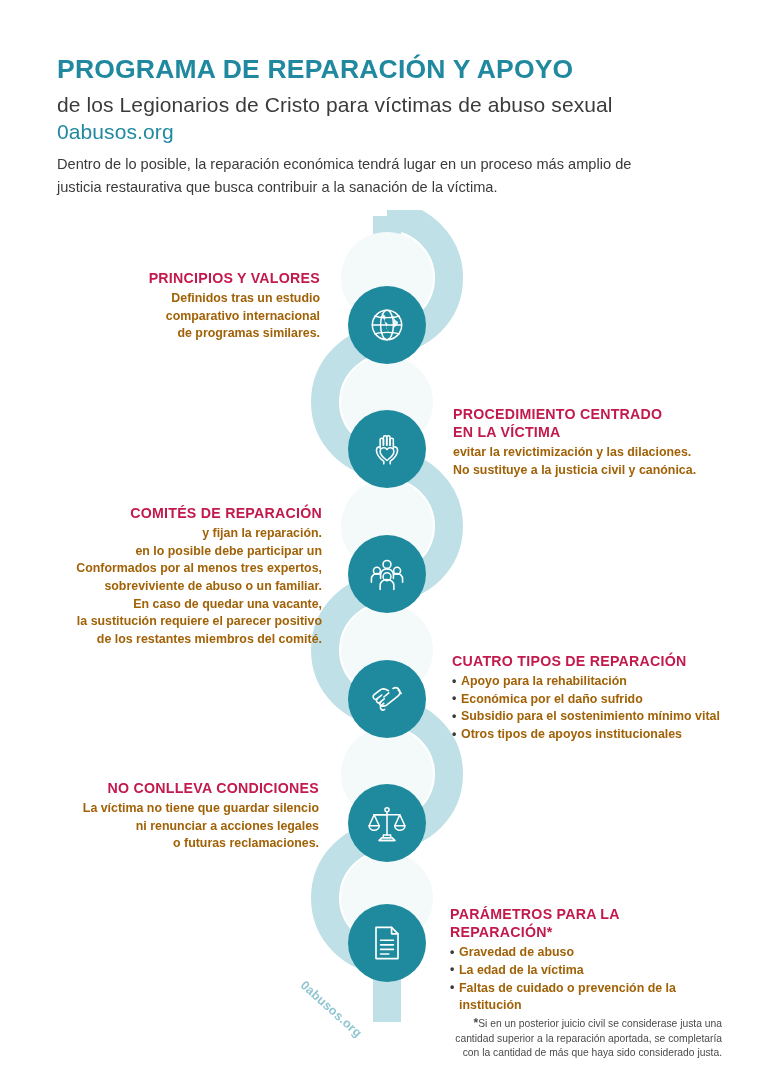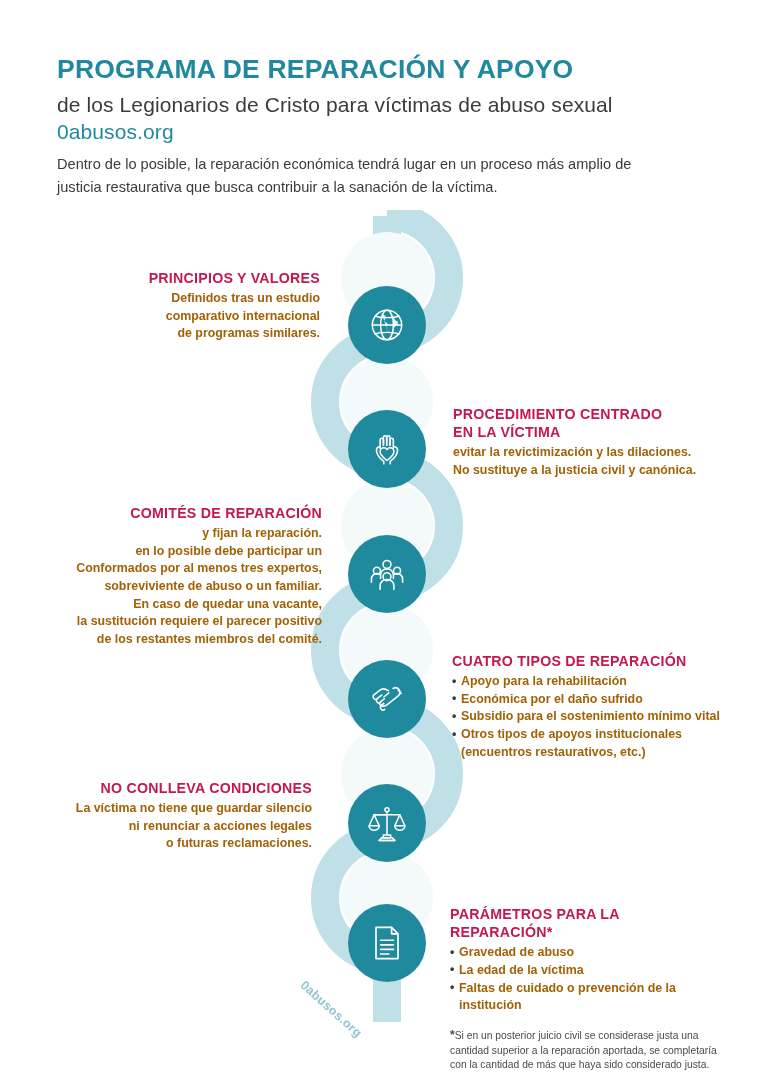--- a/index.html
+++ b/index.html
@@ -53,22 +53,22 @@
   .blk.right { text-align: left; }
   .blk.left  { text-align: right; }
   .blk ul { list-style: none; }
   .blk li { padding-left: 9px; position: relative; }
   .blk li::before {
     content: "\2022"; position: absolute; left: 0; top: -0.5px; color: #3b3b3b;
   }
   .blk li.cont { padding-left: 9px; }
   .blk li.cont::before { content: ""; }
   .footnote {
-    margin-top: 12px; font-size: 10.3px; color: #4a4a4a;
-    line-height: 1.42; font-weight: normal;
+    font-size: 10.3px; color: #4a4a4a;
+    line-height: 1.42; font-weight: normal; text-align: right;
   }
   .footnote .star { font-size: 12px; font-weight: bold; }
 
   
   .watermark {
     position: absolute; z-index: 6; color: #8fc6d2;
     font-size: 12.5px; font-weight: bold;
     transform: rotate(42deg); transform-origin: left top;
     letter-spacing: 0.3px;
   }
@@ -207,25 +207,24 @@
     <p>de los restantes miembros del comité.</p>
   </div>
 
   <div class="blk right" style="left:452px; top:652px; width:268px;">
     <h3>CUATRO TIPOS DE REPARACIÓN</h3>
     <ul>
       <li>Apoyo para la rehabilitación</li>
       <li>Económica por el daño sufrido</li>
       <li>Subsidio para el sostenimiento mínimo vital</li>
       <li>Otros tipos de apoyos institucionales</li>
-      <li class="cont">(encuentros restaurativos, etc.)</li>
     </ul>
   </div>
 
-  <div class="blk left" style="left:64px; top:779px; width:248px;">
+  <div class="blk left" style="left:71px; top:779px; width:248px;">
     <h3>NO CONLLEVA CONDICIONES</h3>
     <p>La víctima no tiene que guardar silencio</p>
     <p>ni renunciar a acciones legales</p>
     <p>o futuras reclamaciones.</p>
   </div>
 
   <div class="blk right" style="left:450px; top:905px; width:272px;">
     <h3>PARÁMETROS PARA LA REPARACIÓN*</h3>
     <ul>
       <li>Gravedad de abuso</li>

